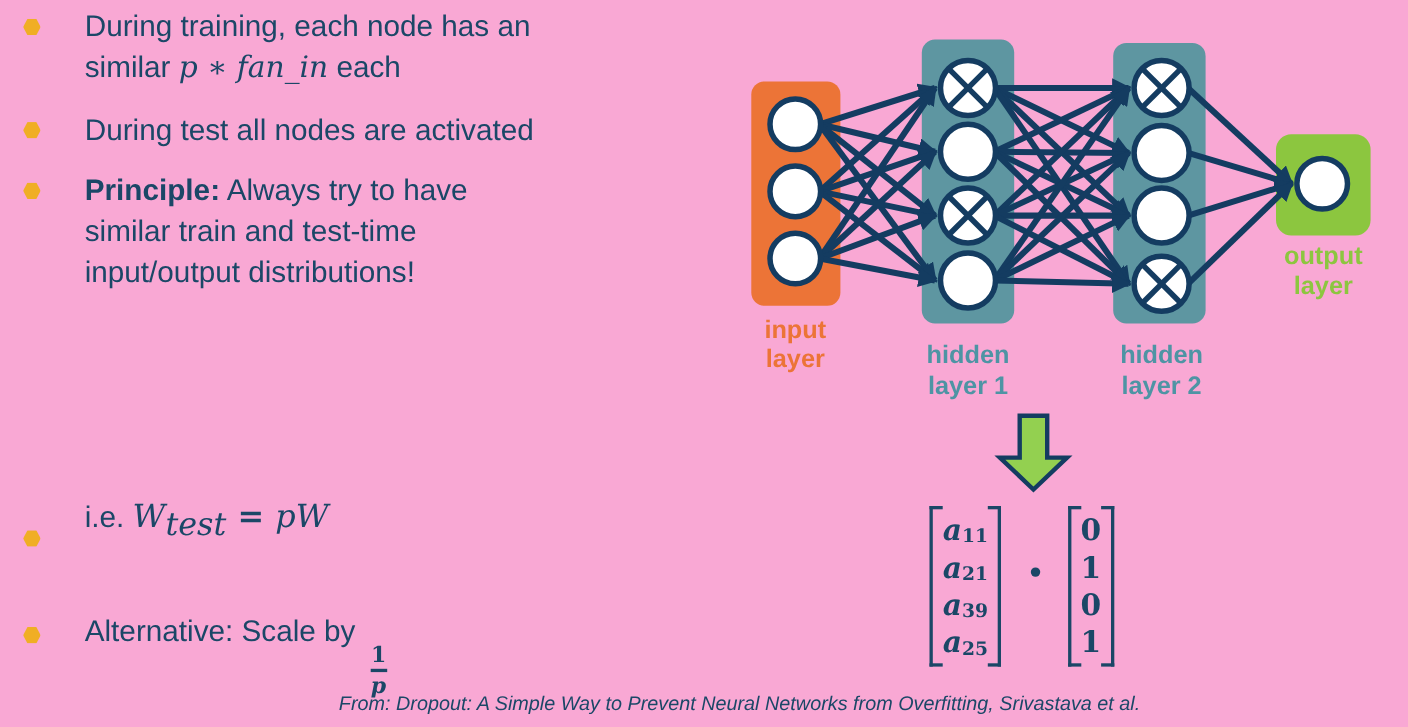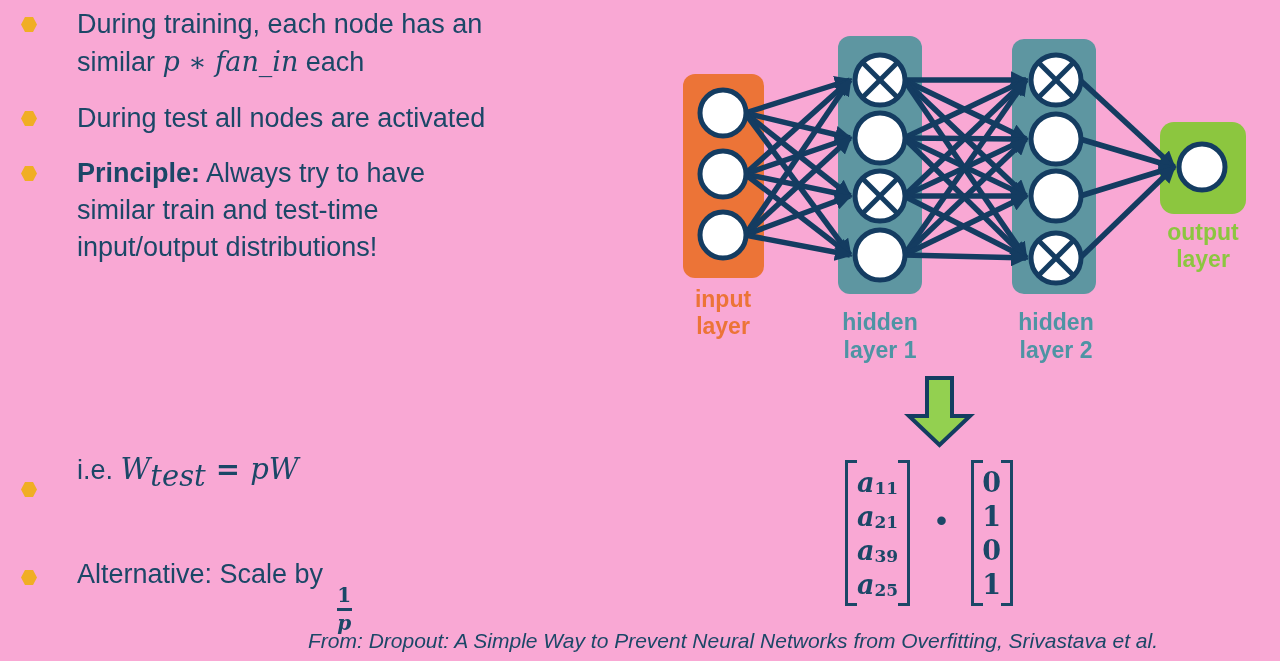--- a/index.html
+++ b/index.html
@@ -22,21 +22,21 @@
   .ie-item{top:448px;align-items:flex-end;}
   .ie-item .btxt{font-size:27px;line-height:42px;}
   .ie-item .math, .ie-item .mathup{font-size:29px;}
   .alt-item{top:556px;}
   .alt-item .hex{margin-top:14px;}
   .frac{display:inline-flex;flex-direction:column;align-items:center;vertical-align:-19px;
         line-height:1;font-family:"DejaVu Serif",serif;font-weight:bold;font-size:20px;margin:0 6px;}
   .fbar{width:15px;height:3px;background:var(--navy);margin:3px 0 2px 0;}
   .den{font-style:italic;}
   
-  .citation{position:absolute;left:308px;top:629px;font-style:italic;font-size:21px;
+  .citation{position:absolute;left:308px;top:629px;font-style:italic;font-size:18px;
             white-space:nowrap;color:var(--navy);}
   
   .diagram{position:absolute;left:660px;top:0;}
   .lr{stroke:none;}
   .lr.orange{fill:var(--orange);} .lr.teal{fill:var(--teal);} .lr.green{fill:var(--green);}
   #net line{stroke:var(--stroke);stroke-width:5.5;}
   #net circle{fill:#fff;stroke:var(--stroke);stroke-width:5;}
   #net line.cross{stroke-width:5;}
   #arrowhead path{fill:var(--stroke);}
   .lbl{font-family:"Liberation Sans",sans-serif;font-weight:bold;font-size:23px;text-anchor:middle;}

